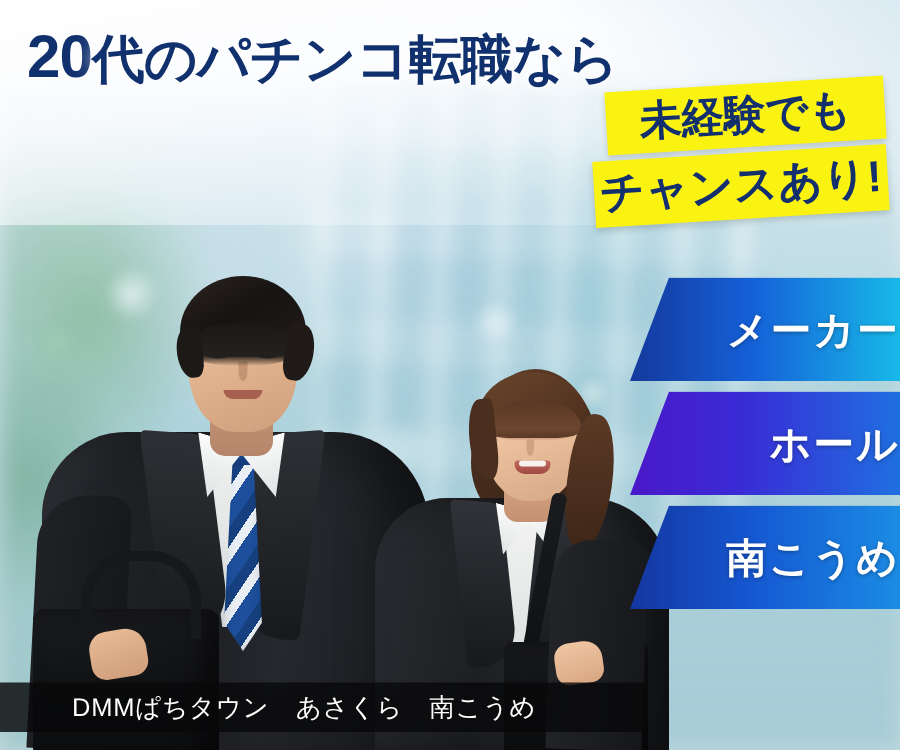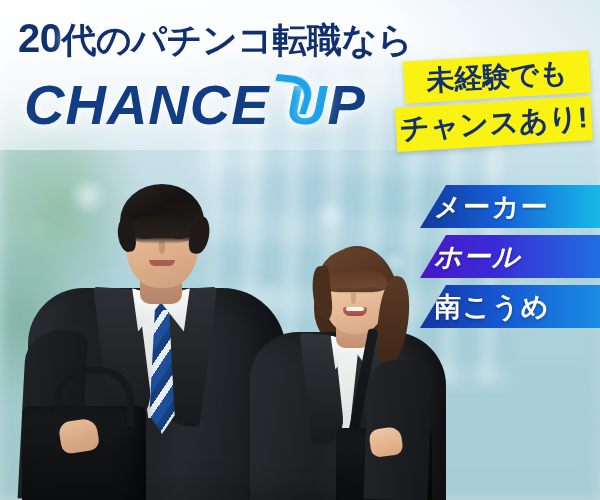--- a/index.html
+++ b/index.html
@@ -280,32 +280,32 @@
     transform:rotate(-3.5deg);
   }
   .badge-bar.b2{
     left:0;top:46px;width:196px;height:44px;font-size:29px;
     transform:rotate(-3.5deg);
   }
 
   
   .menu{position:absolute;right:0;top:185px;width:180px;}
   .menu-item{
-    position:relative;height:43px;margin-bottom:7px;width:180px;
-    display:flex;align-items:center;justify-content:flex-start;
+    position:relative;height:69px;margin-bottom:7px;width:180px;
+    display:flex;align-items:center;justify-content:flex-end;
     clip-path:polygon(26px 0%,100% 0%,100% 100%,0% 100%);
     box-shadow:0 2px 6px rgba(0,0,0,.25);
   }
   .menu-item .label{
     color:#ffffff;font-size:27px;font-weight:bold;letter-spacing:1.5px;
     white-space:nowrap;padding-left:14px;
     text-shadow:0 1px 3px rgba(0,0,0,.35);
   }
   .menu-item.m1{background:linear-gradient(90deg,#14399c 0%,#1560d8 45%,#18b9e8 100%);}
-  .menu-item.m2{background:linear-gradient(90deg,#4a18c8 0%,#3a2ad6 40%,#1f6fe0 100%);font-style:italic;}
+  .menu-item.m2{background:linear-gradient(90deg,#4a18c8 0%,#3a2ad6 40%,#1f6fe0 100%);}
   .menu-item.m3{background:linear-gradient(90deg,#1436a0 0%,#1558d2 45%,#1b8ce4 100%);}
   .menu-item.m4{background:linear-gradient(90deg,#8a12f0 0%,#6a20e2 38%,#2a6ee0 100%);}
   .menu-item.m5{background:linear-gradient(90deg,#1352c4 0%,#1878dd 40%,#14c6f2 100%);}
 
   
   .caption-band{
     position:absolute;left:0;top:455px;width:430px;height:33px;
     background:rgba(8,8,10,.82);
     display:flex;align-items:center;
   }
@@ -382,36 +382,35 @@
       <div class="w-arm"></div>
       <div class="w-hand"></div>
     </div>
 
   </div>
 
   <div class="headline">
     <span>20</span><span class="small">代のパチンコ転職なら</span>
   </div>
 
-  <div class="logo">
-    <span>CHANCE </span><span class="up">U</span><span>P</span>
-    <span class="swoosh"></span>
-  </div>
 
   <div class="badge">
     <div class="badge-bar b1">未経験でも</div>
     <div class="badge-bar b2">チャンスあり!</div>
   </div>
 
   <div class="menu">
     <div class="menu-item m1">
       <span class="label">メーカー</span>
     </div>
     <div class="menu-item m2">
       <span class="label">ホール</span>
     </div>
     <div class="menu-item m3">
       <span class="label">南こうめ</span>
     </div>
   </div>
 
+  <div class="caption-band">
+    <span class="caption-text">DMMぱちタウン　あさくら　南こうめ</span>
+  </div>
 
 </div>
 
 </body></html>

